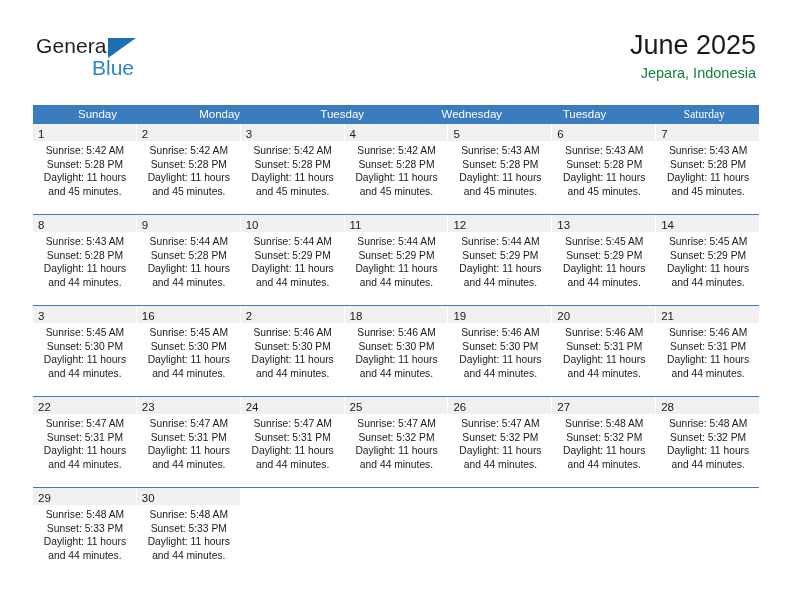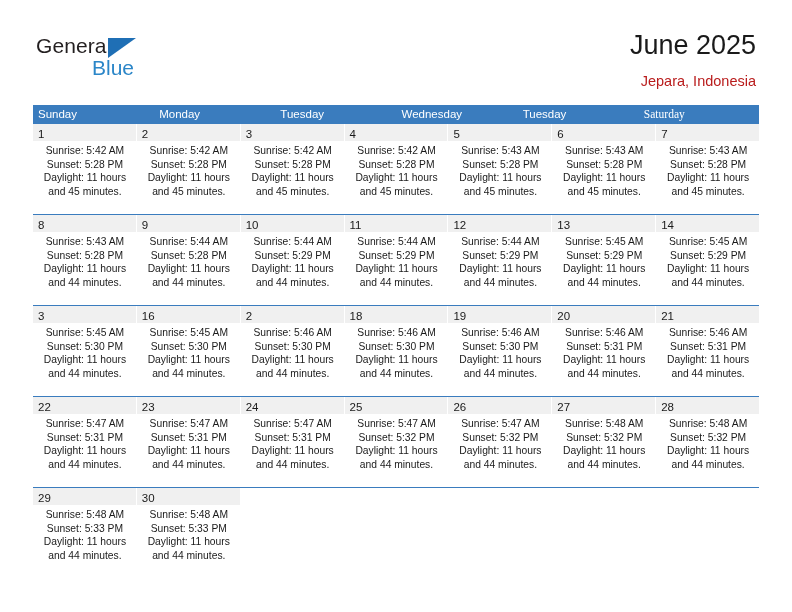--- a/index.html
+++ b/index.html
@@ -65,23 +65,23 @@
   }
   .cal-title {
     font-size: 27px;
     font-weight: normal;
     color: #1a1a1a;
     line-height: 34px;
     white-space: nowrap;
   }
   .cal-subtitle {
     font-size: 14.5px;
-    color: #b91c1c;
+    color: #15803d;
     line-height: 22px;
-    margin-top: 8px;
+    margin-top: 0;
     white-space: nowrap;
   }
 
   
   .calendar {
     position: absolute;
     left: 33px;
     top: 105px;
     width: 726px;
   }
@@ -93,20 +93,21 @@
   .weekday {
     flex: 1 1 0;
     height: 19px;
     line-height: 19px;
     color: #ffffff;
     font-size: 11.5px;
     padding-left: 5px;
     border-right: 1px solid #3a7cbe;
     overflow: hidden;
     white-space: nowrap;
+    margin-left: 40px;
   }
   .weekday:last-child { border-right: none; font-family: Liberation Serif, serif; }
 
   .week {
     display: flex;
     width: 100%;
     border-top: 1.5px solid #3a7cbe;
     margin-top: 8px;
     background: #ffffff;
   }

